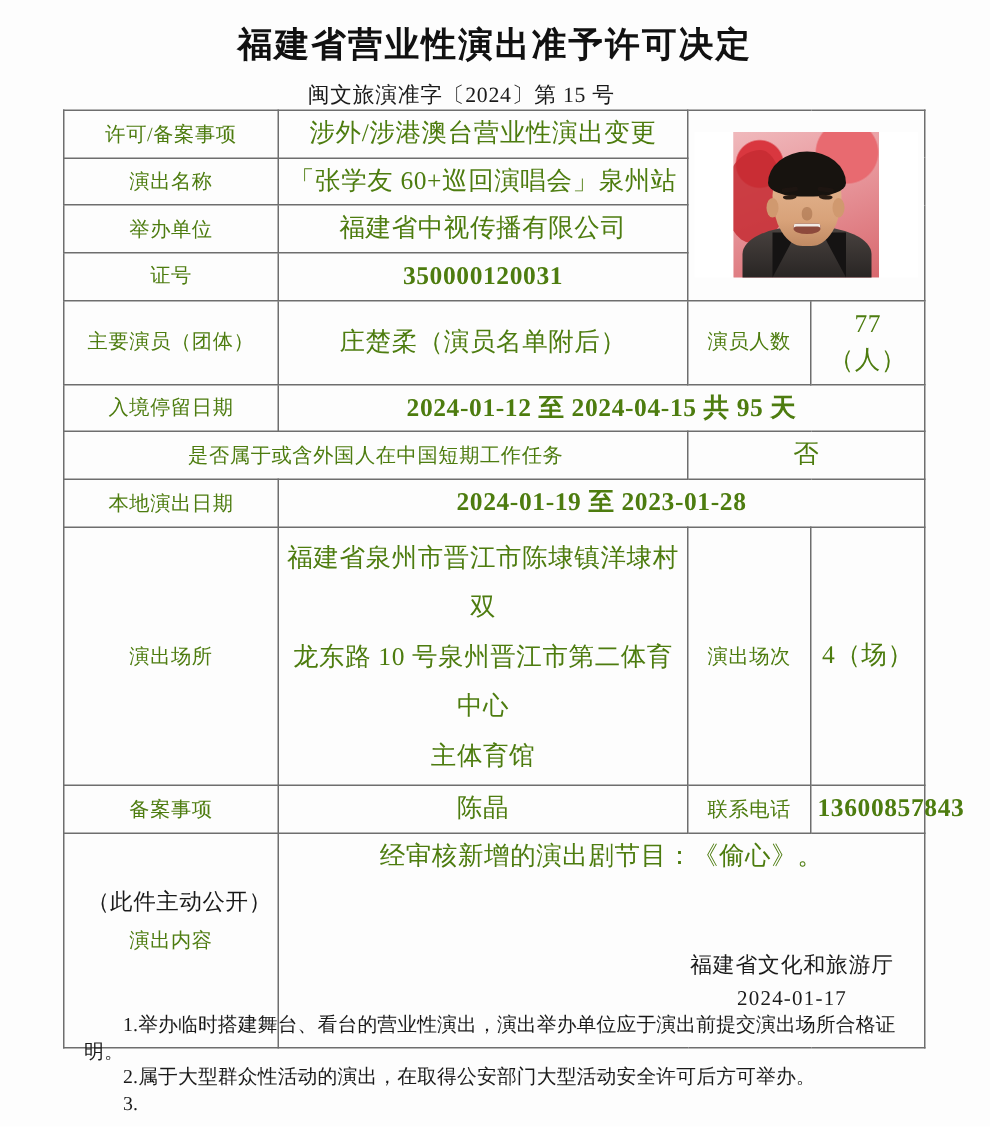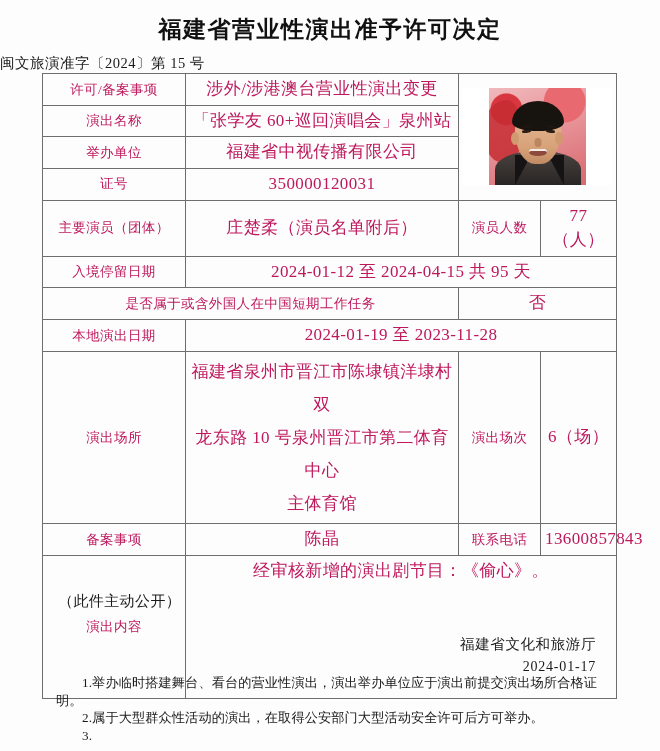--- a/index.html
+++ b/index.html
@@ -28,21 +28,21 @@
     text-align: center;
     font-size: 23px;
     font-weight: bold;
     letter-spacing: 1.5px;
     padding-top: 14px;
     font-family: "Liberation Serif", "DejaVu Serif", serif;
     color: #111;
   }
 
   .doc-number {
-    text-align: left;
+    text-align: center;
     font-size: 14.5px;
     padding-right: 45px;
     padding-top: 9px;
     letter-spacing: 0.5px;
     color: #1a1a1a;
   }
 
   
   .cert-table {
     position: absolute;
@@ -53,25 +53,25 @@
     table-layout: fixed;
     font-size: 13.5px;
   }
   .cert-table td {
     border: 1px solid #6e6e6e;
     text-align: center;
     vertical-align: middle;
     padding: 3px 4px;
     line-height: 1.45;
     letter-spacing: 0.4px;
-    color: #be185d;
+    color: #4d7c0f;
   }
   .lbl { font-size: 13.5px; }
   .val { font-size: 17px; }
-  .num { font-family: "Liberation Serif", "DejaVu Serif", serif; letter-spacing: 0.6px; }
+  .num { font-family: "Liberation Serif", "DejaVu Serif", serif; letter-spacing: 0.6px; font-weight: bold; }
 
   .r-h1 { height: 27px; }
   .r-photo-cell { padding: 0; }
 
   .photo-wrap {
     width: 100%;
     height: 100%;
     display: flex;
     align-items: center;
     justify-content: center;
@@ -203,21 +203,20 @@
     top: 633px;
     text-align: center;
     font-size: 14.5px;
     letter-spacing: .6px;
     line-height: 1.6;
     margin-left: 38px;
   }
   .issuer .idate {
     font-size: 14px;
     letter-spacing: .8px;
-    text-align: right;
   }
 
   .notes {
     position: absolute;
     left: 56px;
     top: 674px;
     width: 562px;
     font-size: 13.2px;
     line-height: 1.33;
     letter-spacing: .1px;
@@ -297,32 +296,32 @@
         <td class="val num" colspan="3">2024-01-12 至 2024-04-15 共 95 天</td>
       </tr>
 
       <tr class="r-h1">
         <td class="lbl" colspan="2">是否属于或含外国人在中国短期工作任务</td>
         <td class="val" colspan="2">否</td>
       </tr>
 
       <tr class="r-h1">
         <td class="lbl">本地演出日期</td>
-        <td class="val num" colspan="3">2024-01-19 至 2023-11-28</td>
+        <td class="val num" colspan="3">2024-01-19 至 2023-01-28</td>
       </tr>
 
       <tr style="height:78px">
         <td class="lbl">演出场所</td>
         <td class="val" style="line-height:1.95">
           <div>福建省泉州市晋江市陈埭镇洋埭村双</div>
           <div>龙东路 10 号泉州晋江市第二体育中心</div>
           <div>主体育馆</div>
         </td>
         <td class="lbl">演出场次</td>
-        <td class="val">6（场）</td>
+        <td class="val">4（场）</td>
       </tr>
 
       <tr class="r-h1">
         <td class="lbl">备案事项</td>
         <td class="val" style="width:173px">陈晶</td>
         <td class="lbl">联系电话</td>
         <td class="val num">13600857843</td>
       </tr>
 
       <tr style="height:143px">

